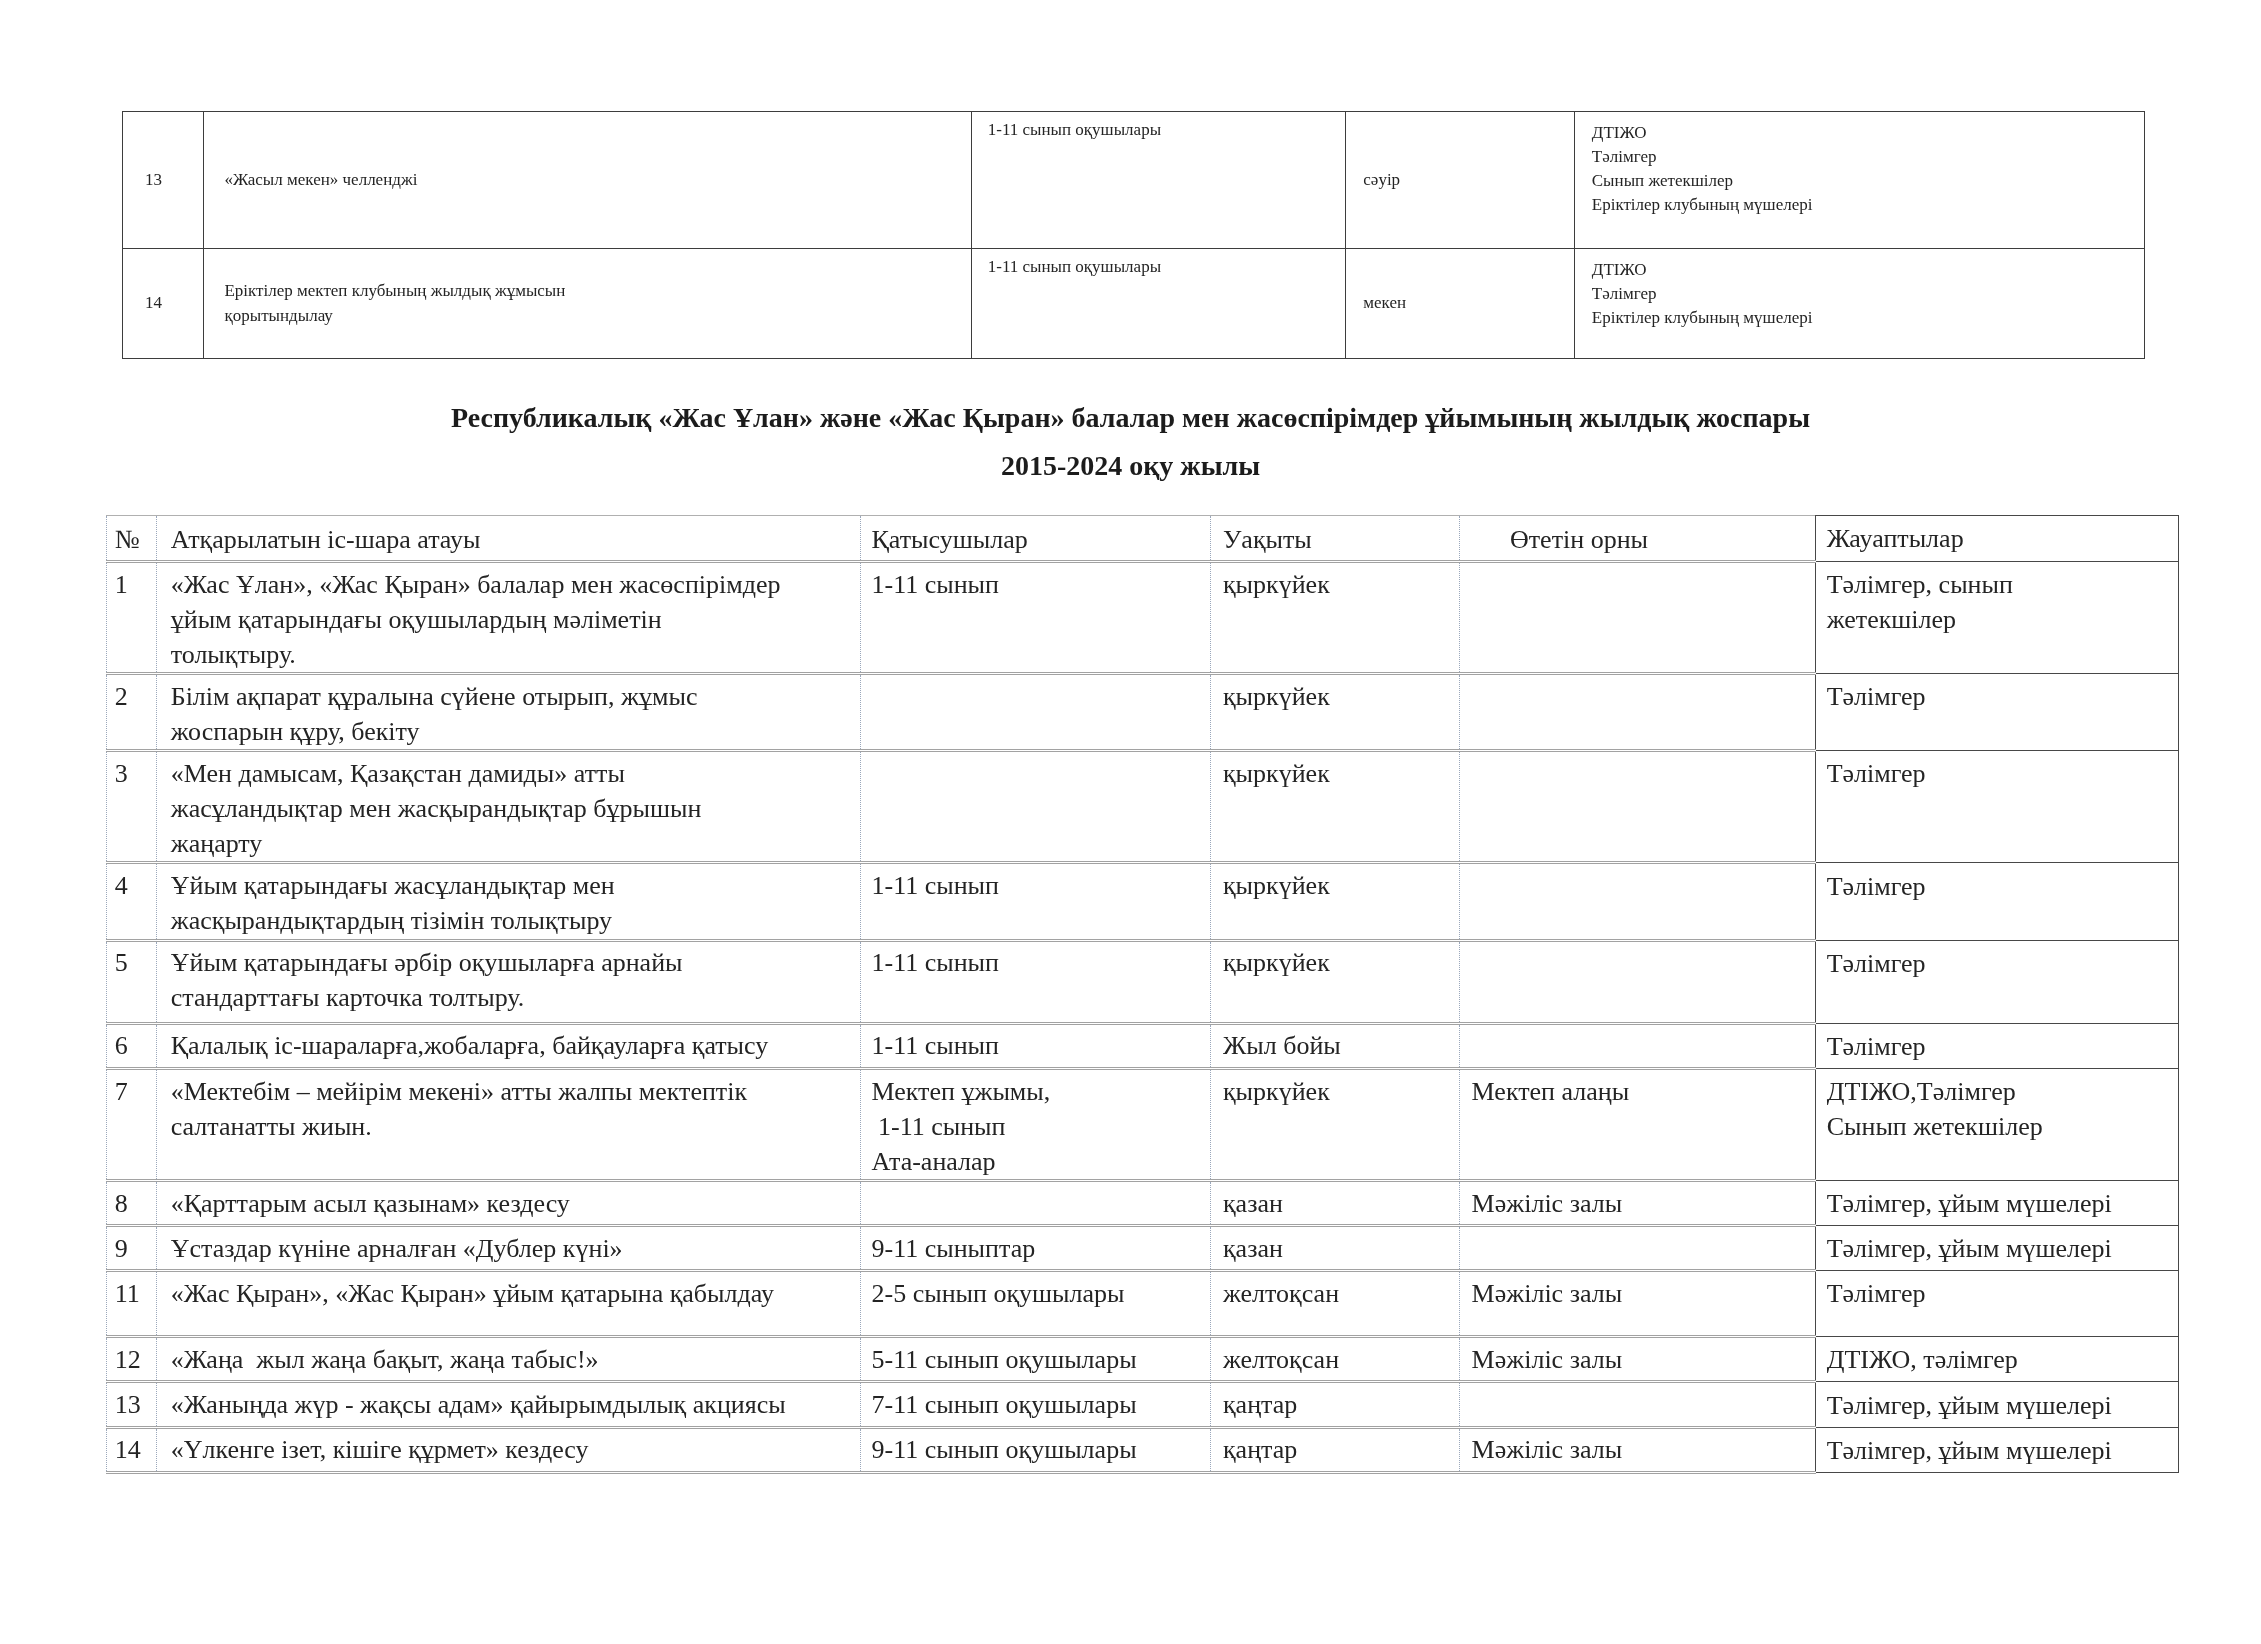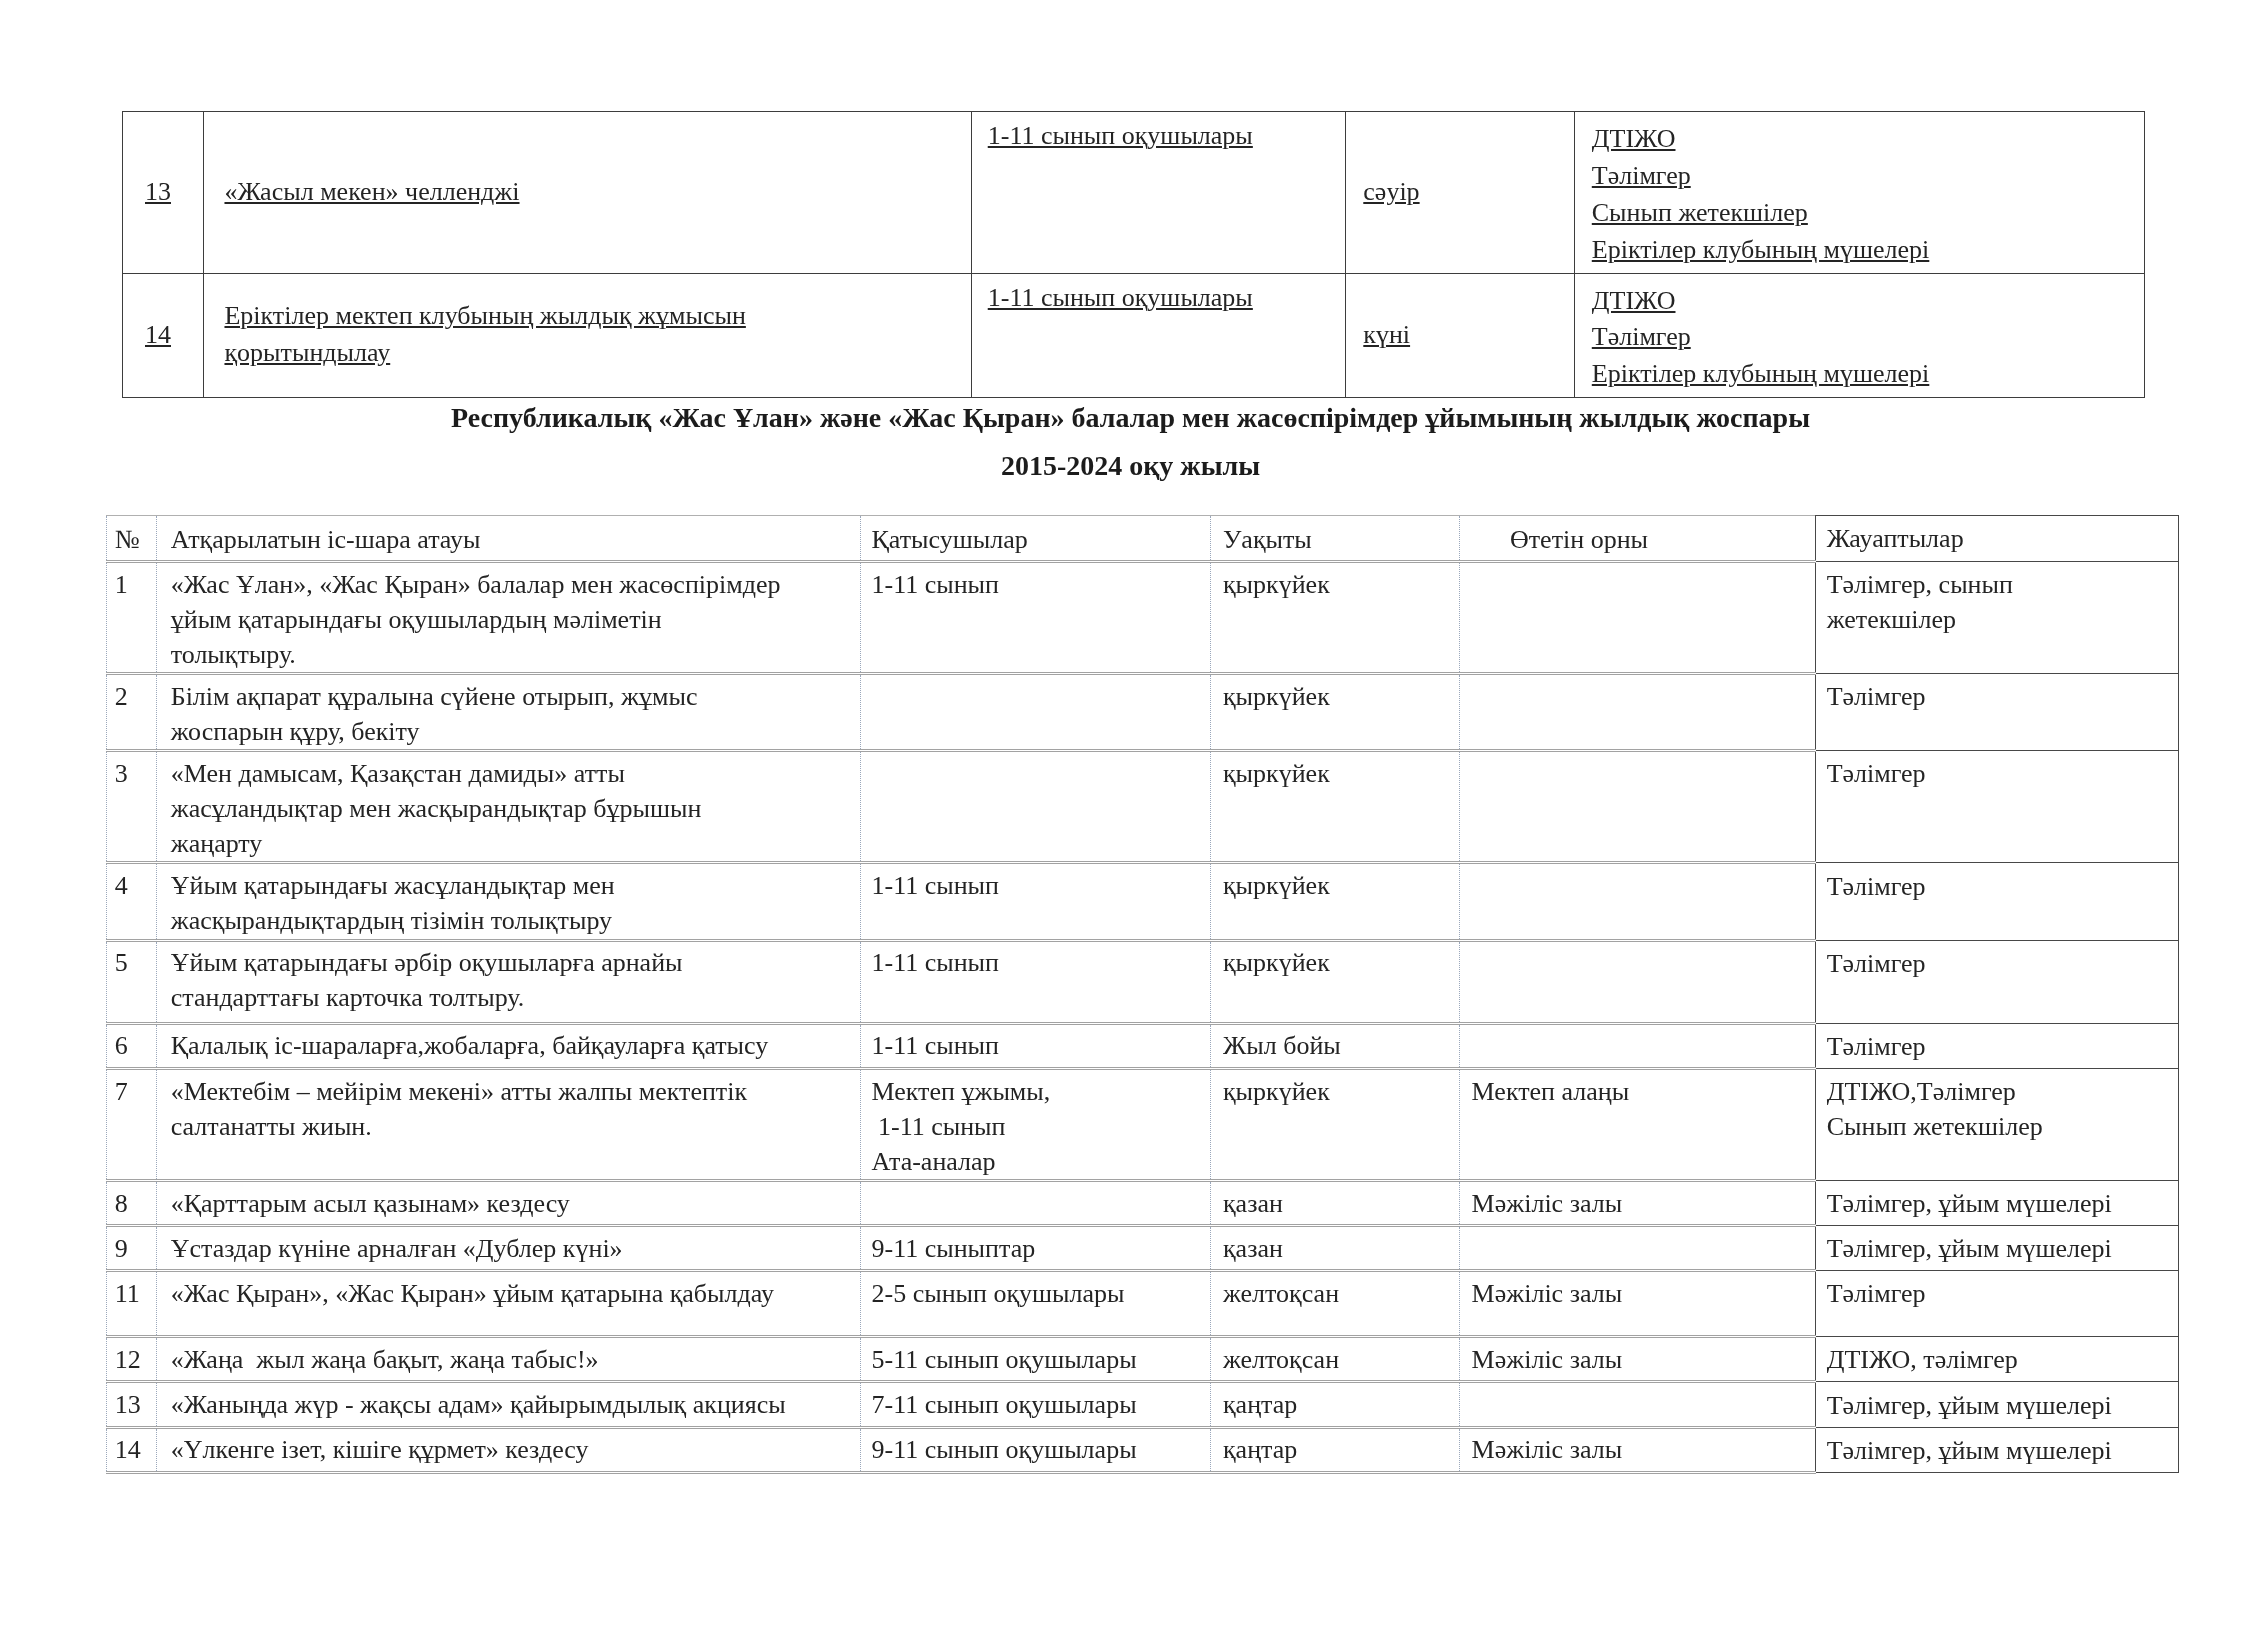--- a/index.html
+++ b/index.html
@@ -12,24 +12,23 @@
     overflow:hidden;
   }
 
   
   .top-table{
     position:absolute;left:122px;top:111px;width:2023px;
     border-collapse:collapse;table-layout:fixed;
   }
   .top-table td{
     border:1.9px solid #3d3d3d;
-    font-size:26px;line-height:1.42;
+    font-size:17px;line-height:1.42;
     white-space:pre-wrap;
     overflow:hidden;
-    text-decoration:underline;
   }
   .top-table .t-num{vertical-align:middle;padding:0 0 0 22px;}
   .top-table .t-event{vertical-align:middle;padding:0 13px 0 20.6px;}
   .top-table .t-part{vertical-align:top;padding:6.4px 10.3px 0 15.5px;}
   .top-table .t-time{vertical-align:middle;padding:0 6.4px 0 17px;}
   .top-table .t-resp{vertical-align:top;padding:9px 10.3px 3.9px 17px;}
   .top-table .row-13{height:137px;}
   .top-table .row-14{height:110px;}
 
   
@@ -103,21 +102,21 @@
         <td class="t-resp">ДТІЖО
 Тәлімгер
 Сынып жетекшілер
 Еріктілер клубының мүшелері</td>
       </tr>
       <tr class="row-14">
         <td class="t-num">14</td>
         <td class="t-event">Еріктілер мектеп клубының жылдық жұмысын
 қорытындылау</td>
         <td class="t-part">1-11 сынып оқушылары</td>
-        <td class="t-time">күні</td>
+        <td class="t-time">мекен</td>
         <td class="t-resp">ДТІЖО
 Тәлімгер
 Еріктілер клубының мүшелері</td>
       </tr>
     </tbody>
   </table>
 
   <div class="doc-title">
     <div>Республикалық «Жас Ұлан» және «Жас Қыран» балалар мен жасөспірімдер ұйымының жылдық жоспары</div>
     <div>2015-2024 оқу жылы</div>

